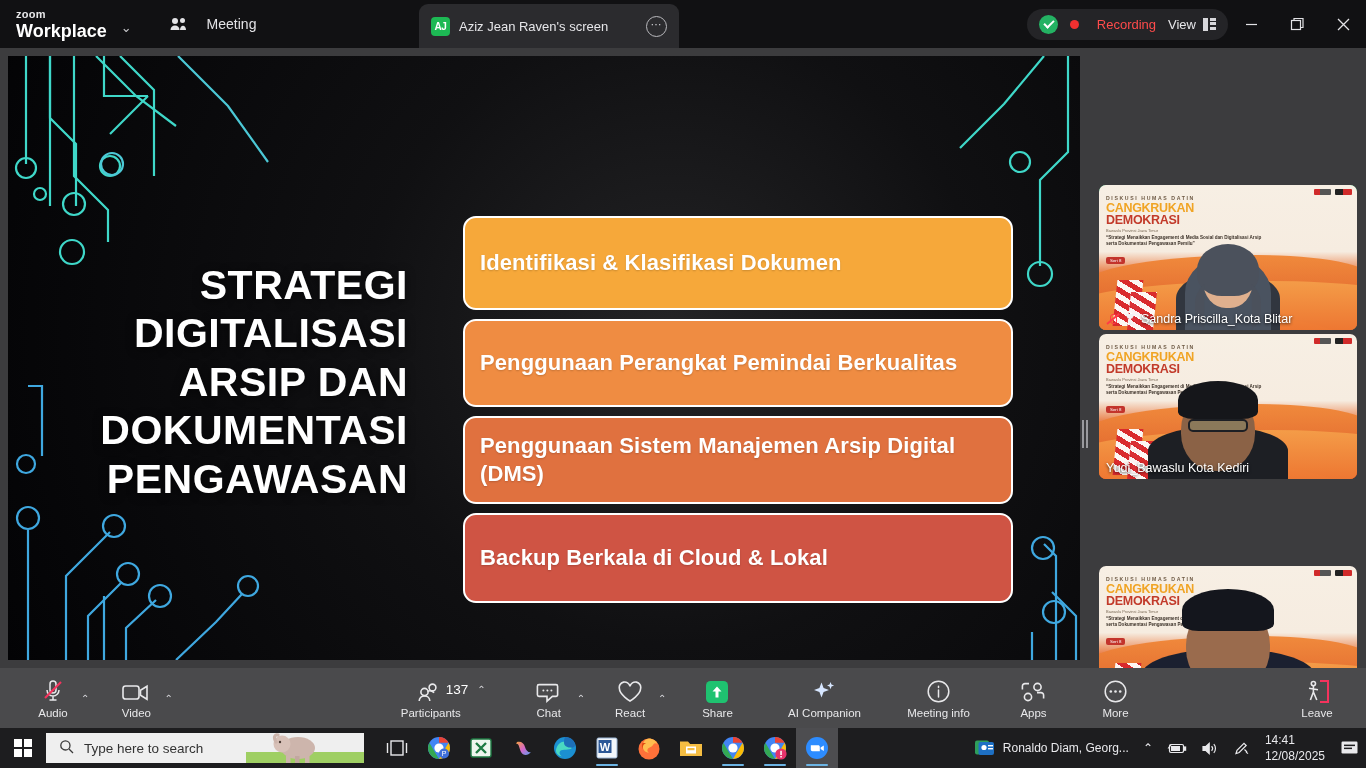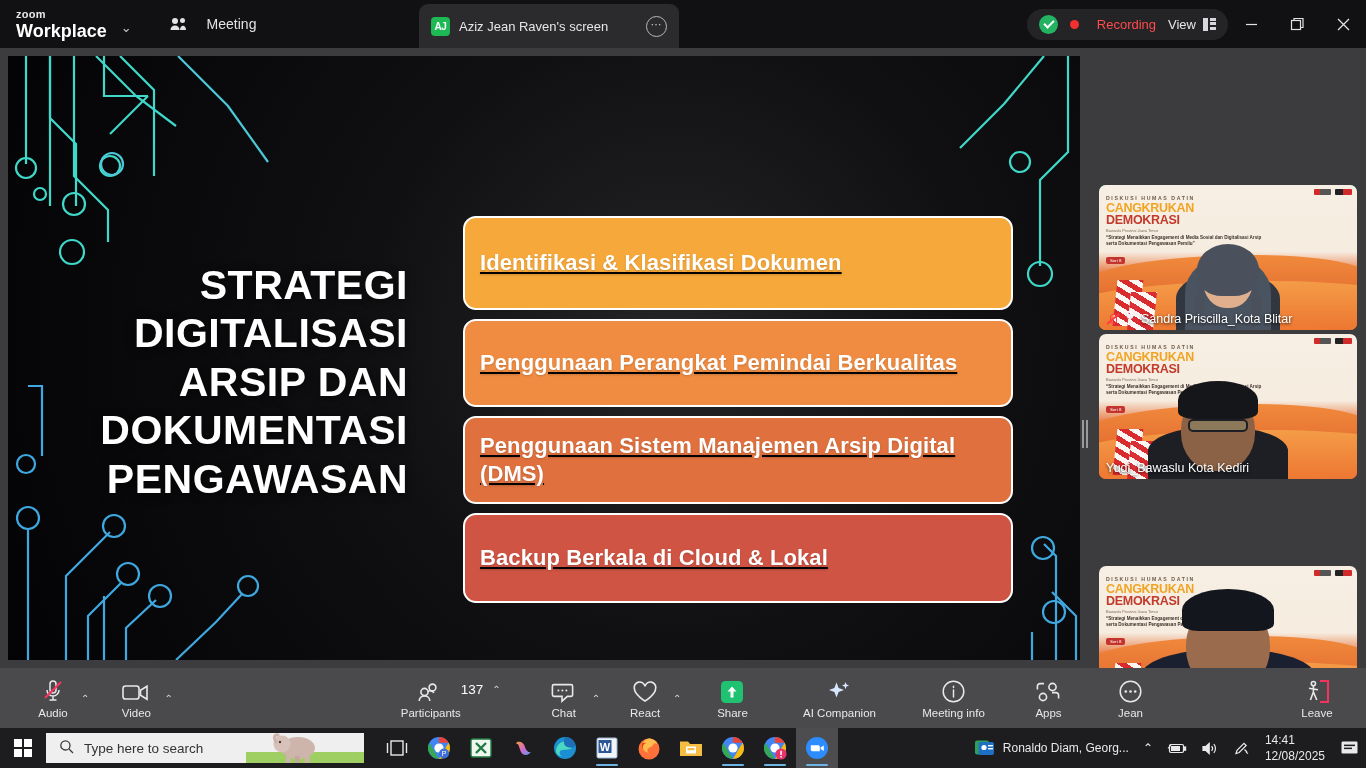--- a/index.html
+++ b/index.html
@@ -70,21 +70,21 @@
   }
   .circ{ position:absolute; inset:0; }
 
   .slide-title{
     position:absolute; left:10px; top:205px; width:390px;
     text-align:right; color:#fff;
     font-size:41px; font-weight:800; line-height:1.18; letter-spacing:.5px;
     text-shadow:0 2px 10px rgba(0,0,0,.6);
   }
 
-  .boxes{ position:absolute; left:455px; top:160px; width:550px;text-decoration:underline; }
+  .boxes{ position:absolute; left:455px; top:160px; width:550px; }
   .sbox{
     border-radius:13px; border:2px solid #ffffff;
     color:#fff; font-weight:700; font-size:22px; line-height:1.28;
     padding:16px 16px 16px 15px; margin-bottom:9px;
     display:flex; align-items:center; letter-spacing:.1px;
     text-shadow:0 1px 2px rgba(0,0,0,.18);
   }
 
   
   .drag-handle{ position:absolute; left:1082px; top:372px; width:6px; height:28px; display:flex; gap:2px;}
@@ -167,21 +167,21 @@
     position:absolute; left:0; top:668px; width:1366px; height:60px; background:#4a4a4c;
     display:flex; align-items:center;
   }
   .ctl{
     display:flex; flex-direction:column; align-items:center; justify-content:center;
     color:#e8e8ea; font-size:11.5px; gap:3px; min-width:54px; height:56px; position:relative;
   }
   .ctl .glyph{ height:26px; display:flex; align-items:flex-end; justify-content:center; }
   .caret{ color:#dcdce0; font-size:10px; margin-left:1px; align-self:center; }
   .ctl-wrap{ display:flex; align-items:center; }
-  .pcount{ color:#fff; font-size:13.5px; margin-left:18px; }
+  .pcount{ color:#fff; font-size:13.5px; margin-left:3px; }
 
   
   .taskbar{ position:absolute; left:0; top:728px; width:1366px; height:40px; background:#1d1d1f; display:flex; align-items:center;}
   .winlogo{ width:46px;height:40px;display:flex;align-items:center;justify-content:center;}
   .winlogo i{ display:grid; grid-template-columns:8px 8px; grid-template-rows:8px 8px; gap:2px;}
   .winlogo i b{ background:#fff; display:block; }
   .searchbox{
     width:318px; height:30px; background:#efefef; display:flex; align-items:center; gap:10px;
     padding-left:13px; color:#333; font-size:13.5px; position:relative; overflow:hidden;
   }
@@ -559,21 +559,21 @@
 
   <div class="ctl" style="margin-left:28px">
     <span class="glyph">
       <svg width="25" height="25" viewBox="0 0 25 25" fill="none" stroke="#e8e8ea" stroke-width="1.5">
         <circle cx="12.5" cy="12.5" r="10.3"></circle>
         <circle cx="7.8" cy="12.5" r="1.3" fill="#e8e8ea" stroke="none"></circle>
         <circle cx="12.5" cy="12.5" r="1.3" fill="#e8e8ea" stroke="none"></circle>
         <circle cx="17.2" cy="12.5" r="1.3" fill="#e8e8ea" stroke="none"></circle>
       </svg>
     </span>
-    <span>Jean</span>
+    <span>More</span>
   </div>
 
   <div class="ctl" style="margin-left:auto;margin-right:22px">
     <span class="glyph">
       <svg width="28" height="25" viewBox="0 0 28 25" fill="none">
         <path d="M17 2h8v21h-8" stroke="#f5335d" stroke-width="2"></path>
         <g stroke="#e8e8ea" stroke-width="1.6" fill="none">
           <circle cx="10.4" cy="4.6" r="2.1"></circle>
           <path d="M10.4 7v6M10.4 13l-3 8M10.4 13l3.4 8M6 9.2l9 1.6"></path>
         </g>

